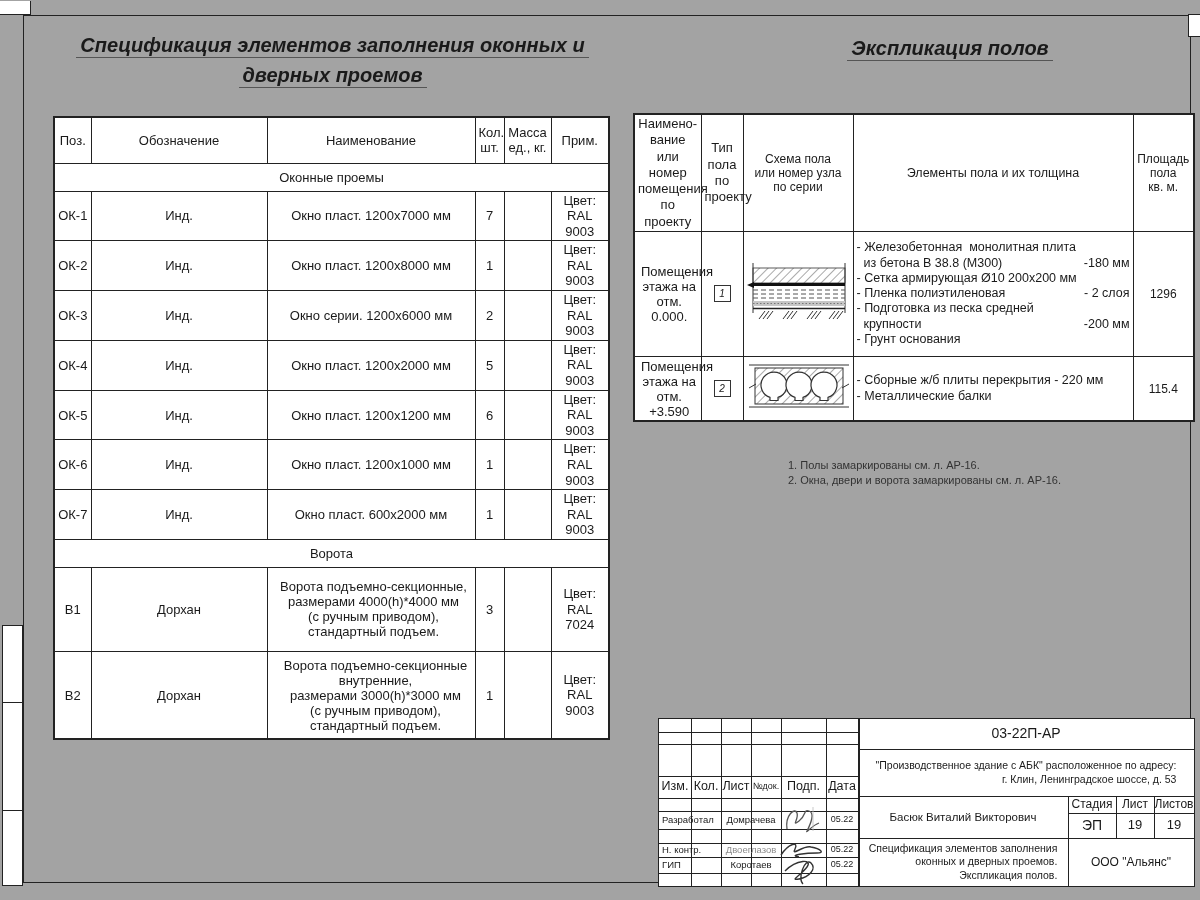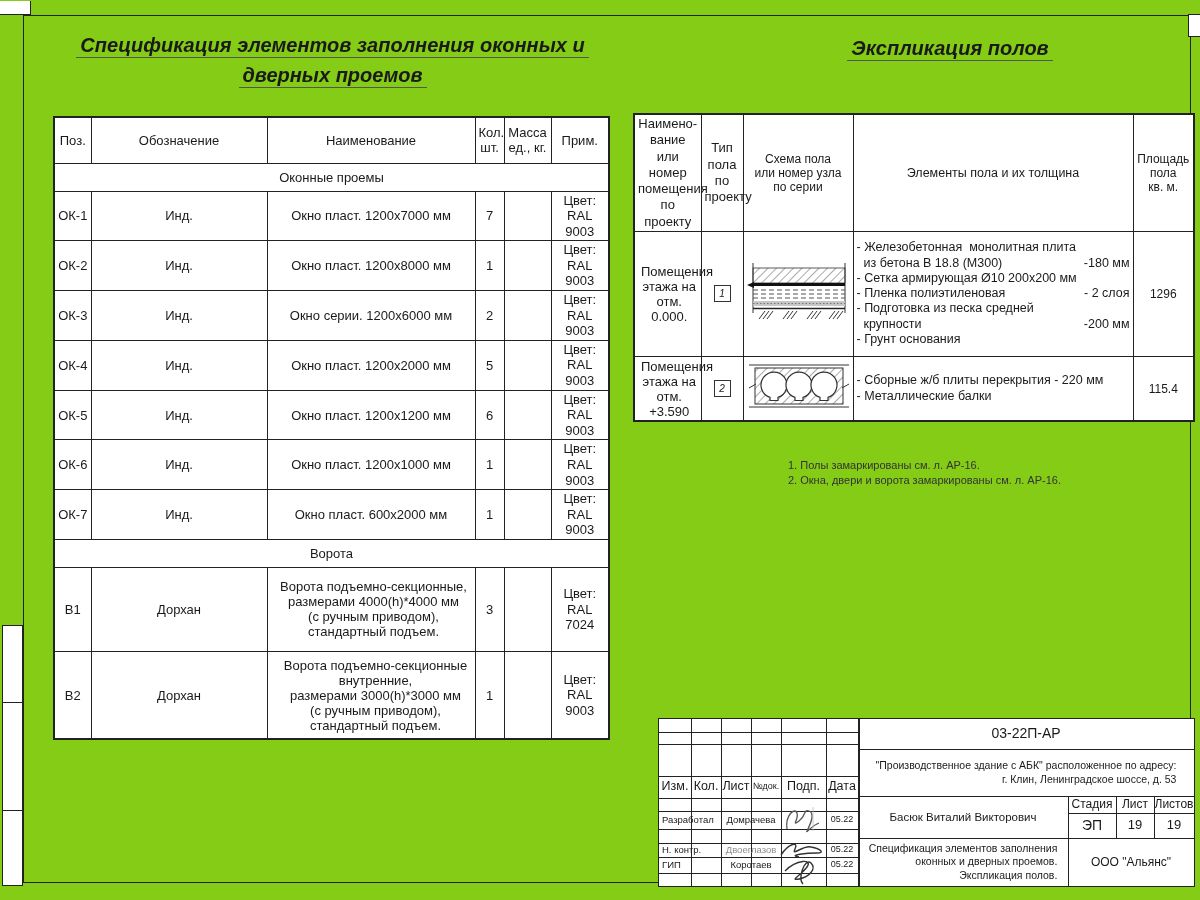--- a/index.html
+++ b/index.html
@@ -1,16 +1,16 @@
 <!DOCTYPE html>
 <html><head>
 <meta charset="utf-8">
 <style>
   html,body{margin:0;padding:0;background:#fff;}
-  #sheet{position:relative;width:1200px;height:900px;background:#84cc16;overflow:hidden;
+  #sheet{position:relative;width:1200px;height:900px;background:#a3a3a3;overflow:hidden;
          font-family:"Liberation Sans", sans-serif;color:#1a1a1a;}
   .abs{position:absolute;}
   
   .frame{position:absolute;left:23px;top:15px;width:1168px;height:868px;border:1.5px solid #222;box-sizing:border-box;}
   .stripbox{position:absolute;border:1px solid #222;box-sizing:border-box;background:#fff;}
   
   .heading{font-style:italic;font-weight:700;font-size:20px;text-align:center;line-height:1.5;}
   .underln{border-bottom:1.5px solid #555;padding:0 4px 1px 4px;}
   
   table.doc{border-collapse:collapse;table-layout:fixed;background:#fff;}
@@ -240,21 +240,21 @@
                 <line x1="68" y1="56" x2="74" y2="48"></line>
             <line x1="82" y1="56" x2="88" y2="48"></line>
                 <line x1="86" y1="56" x2="92" y2="48"></line>
                 <line x1="90" y1="56" x2="96" y2="48"></line>
           </g>
         </svg>
       </td>
       <td class="el-cell">
         <div class="el-item">
               <span class="el-text">- Железобетонная  монолитная плита
-  из бетона В 18.8 (М300)</span>
+  из бетона В 38.8 (М300)</span>
               <span class="el-value">-180 мм</span>
             </div>
         <div class="el-item">
               <span class="el-text">- Сетка армирующая Ø10 200х200 мм</span>
               <span class="el-value"></span>
             </div>
         <div class="el-item">
               <span class="el-text">- Пленка полиэтиленовая</span>
               <span class="el-value">- 2 слоя</span>
             </div>

